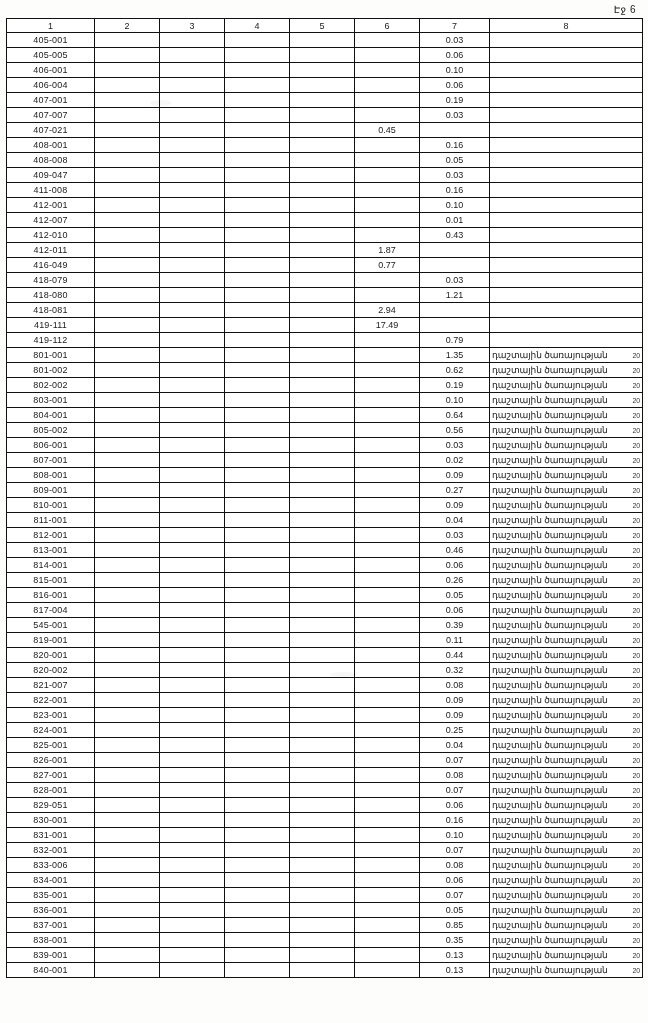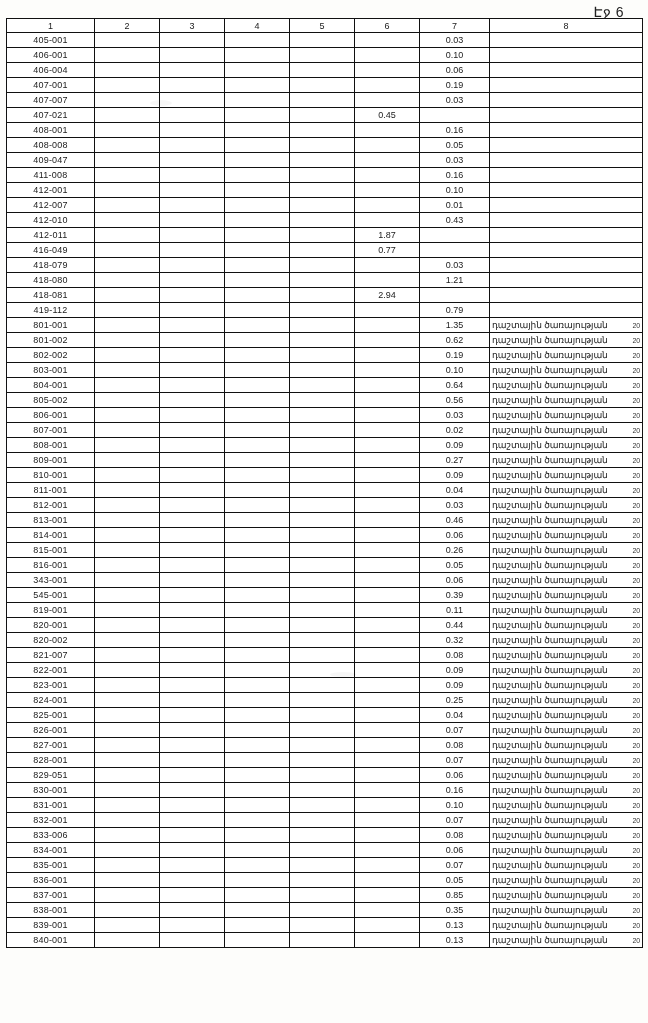--- a/index.html
+++ b/index.html
@@ -18,22 +18,22 @@
   .page {
     position: relative;
     width: 648px;
     height: 1023px;
     background: #fdfdfb;
     box-sizing: border-box;
   }
   .page-header {
     position: absolute;
     top: 4px;
-    right: 24px;
-    font-size: 14px;
+    right: 12px;
+    font-size: 10px;
     letter-spacing: 0.5px;
     color: #222;
   }
   .table-wrap {
     position: absolute;
     top: 18px;
     left: 6px;
     width: 636px;
   }
   table.doc {
@@ -141,20 +141,35 @@
             <td class="num"></td>
             <td class="num">0.03</td>
             <td class="desc">
               <span class="desc-inner">
                 <span></span>
                 <span class="desc-tail"></span>
               </span>
             </td>
           </tr>
           <tr>
+            <td class="code">405-005</td>
+            <td class="num"></td>
+            <td class="num"></td>
+            <td class="num"></td>
+            <td class="num"></td>
+            <td class="num"></td>
+            <td class="num">0.06</td>
+            <td class="desc">
+              <span class="desc-inner">
+                <span></span>
+                <span class="desc-tail"></span>
+              </span>
+            </td>
+          </tr>
+          <tr>
             <td class="code">406-001</td>
             <td class="num"></td>
             <td class="num"></td>
             <td class="num"></td>
             <td class="num"></td>
             <td class="num"></td>
             <td class="num">0.10</td>
             <td class="desc">
               <span class="desc-inner">
                 <span></span>
@@ -396,20 +411,35 @@
             <td class="num">2.94</td>
             <td class="num"></td>
             <td class="desc">
               <span class="desc-inner">
                 <span></span>
                 <span class="desc-tail"></span>
               </span>
             </td>
           </tr>
           <tr>
+            <td class="code">419-111</td>
+            <td class="num"></td>
+            <td class="num"></td>
+            <td class="num"></td>
+            <td class="num"></td>
+            <td class="num">17.49</td>
+            <td class="num"></td>
+            <td class="desc">
+              <span class="desc-inner">
+                <span></span>
+                <span class="desc-tail"></span>
+              </span>
+            </td>
+          </tr>
+          <tr>
             <td class="code">419-112</td>
             <td class="num"></td>
             <td class="num"></td>
             <td class="num"></td>
             <td class="num"></td>
             <td class="num"></td>
             <td class="num">0.79</td>
             <td class="desc">
               <span class="desc-inner">
                 <span></span>
@@ -666,21 +696,21 @@
             <td class="num"></td>
             <td class="num">0.05</td>
             <td class="desc">
               <span class="desc-inner">
                 <span>դաշտային ծառայության</span>
                 <span class="desc-tail">20</span>
               </span>
             </td>
           </tr>
           <tr>
-            <td class="code">343-001</td>
+            <td class="code">817-004</td>
             <td class="num"></td>
             <td class="num"></td>
             <td class="num"></td>
             <td class="num"></td>
             <td class="num"></td>
             <td class="num">0.06</td>
             <td class="desc">
               <span class="desc-inner">
                 <span>դաշտային ծառայության</span>
                 <span class="desc-tail">20</span>

